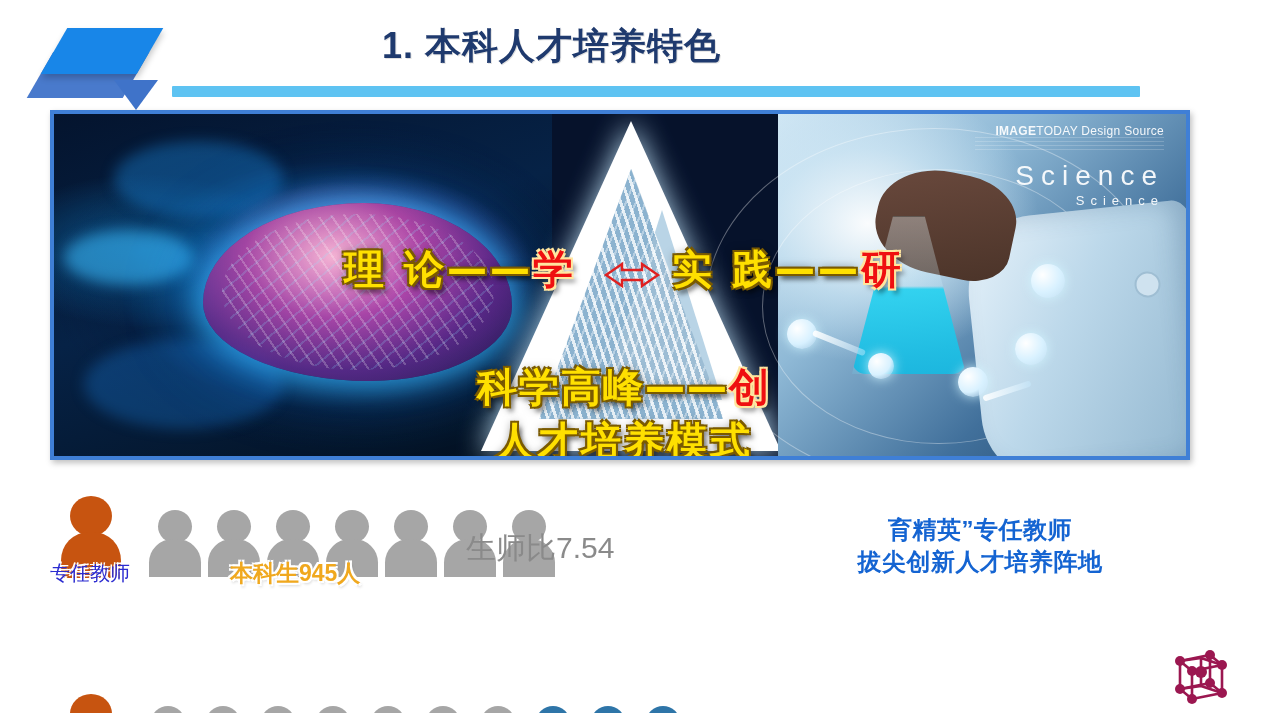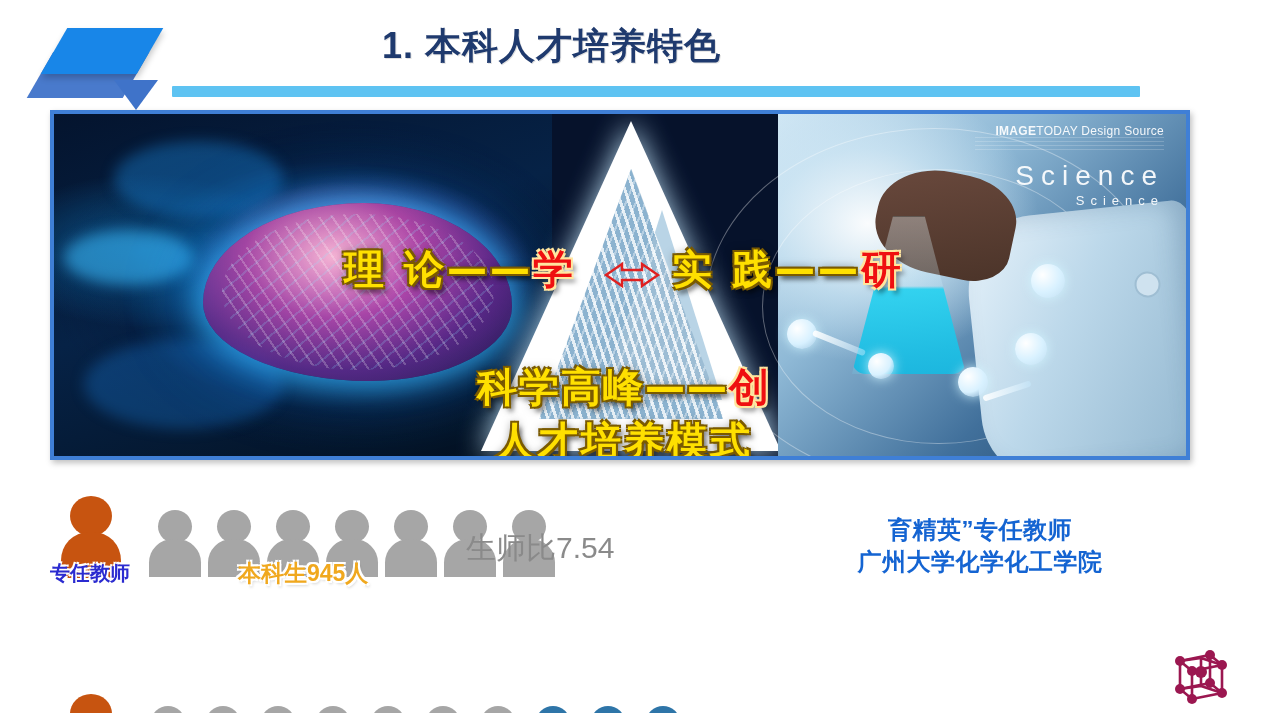--- a/index.html
+++ b/index.html
@@ -121,26 +121,26 @@
   .arrows{display:inline-block;position:relative;width:96px;vertical-align:middle;}
 
   
   .info{position:absolute;left:36px;top:488px;width:770px;height:215px;}
   .irow{position:relative;height:100px;}
   .person{position:absolute;}
   .person .head{position:absolute;left:50%;transform:translateX(-50%);
       border-radius:50%;}
   .person .body{position:absolute;left:50%;transform:translateX(-50%);
       border-radius:46% 46% 8% 8%/62% 62% 0 0;}
-  .teacher-label{position:absolute;font-size:20px;font-weight:bold;color:#2b2bd0;
+  .teacher-label{position:absolute;font-size:20px;font-weight:normal;color:#2b2bd0;
       text-shadow:-1.6px -1.6px 0 #fff,1.6px -1.6px 0 #fff,-1.6px 1.6px 0 #fff,1.6px 1.6px 0 #fff;
       white-space:nowrap;}
   .gold-label{position:absolute;font-size:23px;font-weight:bold;color:#f0a81e;
       text-shadow:-1.8px -1.8px 0 #fff,1.8px -1.8px 0 #fff,-1.8px 1.8px 0 #fff,
-                  1.8px 1.8px 0 #fff,2px 3px 3px rgba(0,0,0,.18);white-space:nowrap;margin-left:8px;}
+                  1.8px 1.8px 0 #fff,2px 3px 3px rgba(0,0,0,.18);white-space:nowrap;}
   .ratio{position:absolute;font-size:30px;color:#8a8a8a;white-space:nowrap;}
 
   
   .rblock{position:absolute;left:770px;top:500px;width:420px;text-align:center;}
   .rtitle{font-size:27px;font-weight:bold;color:#1464d2;letter-spacing:1px;
       text-shadow:1px 1px 1px rgba(0,0,0,.12);}
   .rbody{margin-top:14px;font-size:24px;font-weight:bold;color:#1464d2;
       line-height:1.32;letter-spacing:.5px;}
 
   
@@ -296,21 +296,21 @@
       <div class="person" style="left:599px;top:106px;width:56px;height:64px;">
           <div class="head" style="top:0;width:34px;height:33px;background:#2e75a8;"></div>
         </div>
 
     </div>
   </div>
 
   <div class="rblock">
     <div class="rbody">
       <div>育精英”专任教师</div>
-      <div>广州大学化学化工学院</div>
+      <div>拔尖创新人才培养阵地</div>
     </div>
   </div>
 
   <div class="molecule">
     <svg width="66" height="64" viewBox="0 0 66 64">
       <g stroke="#9b1750" stroke-width="2.6" fill="none">
         <path d="M12 18 L42 12 L54 22 L24 28 Z"></path>
         <path d="M12 18 L12 46 L24 56 L24 28"></path>
         <path d="M42 12 L42 40 L54 50 L54 22"></path>
         <path d="M12 46 L42 40 M24 56 L54 50"></path>

